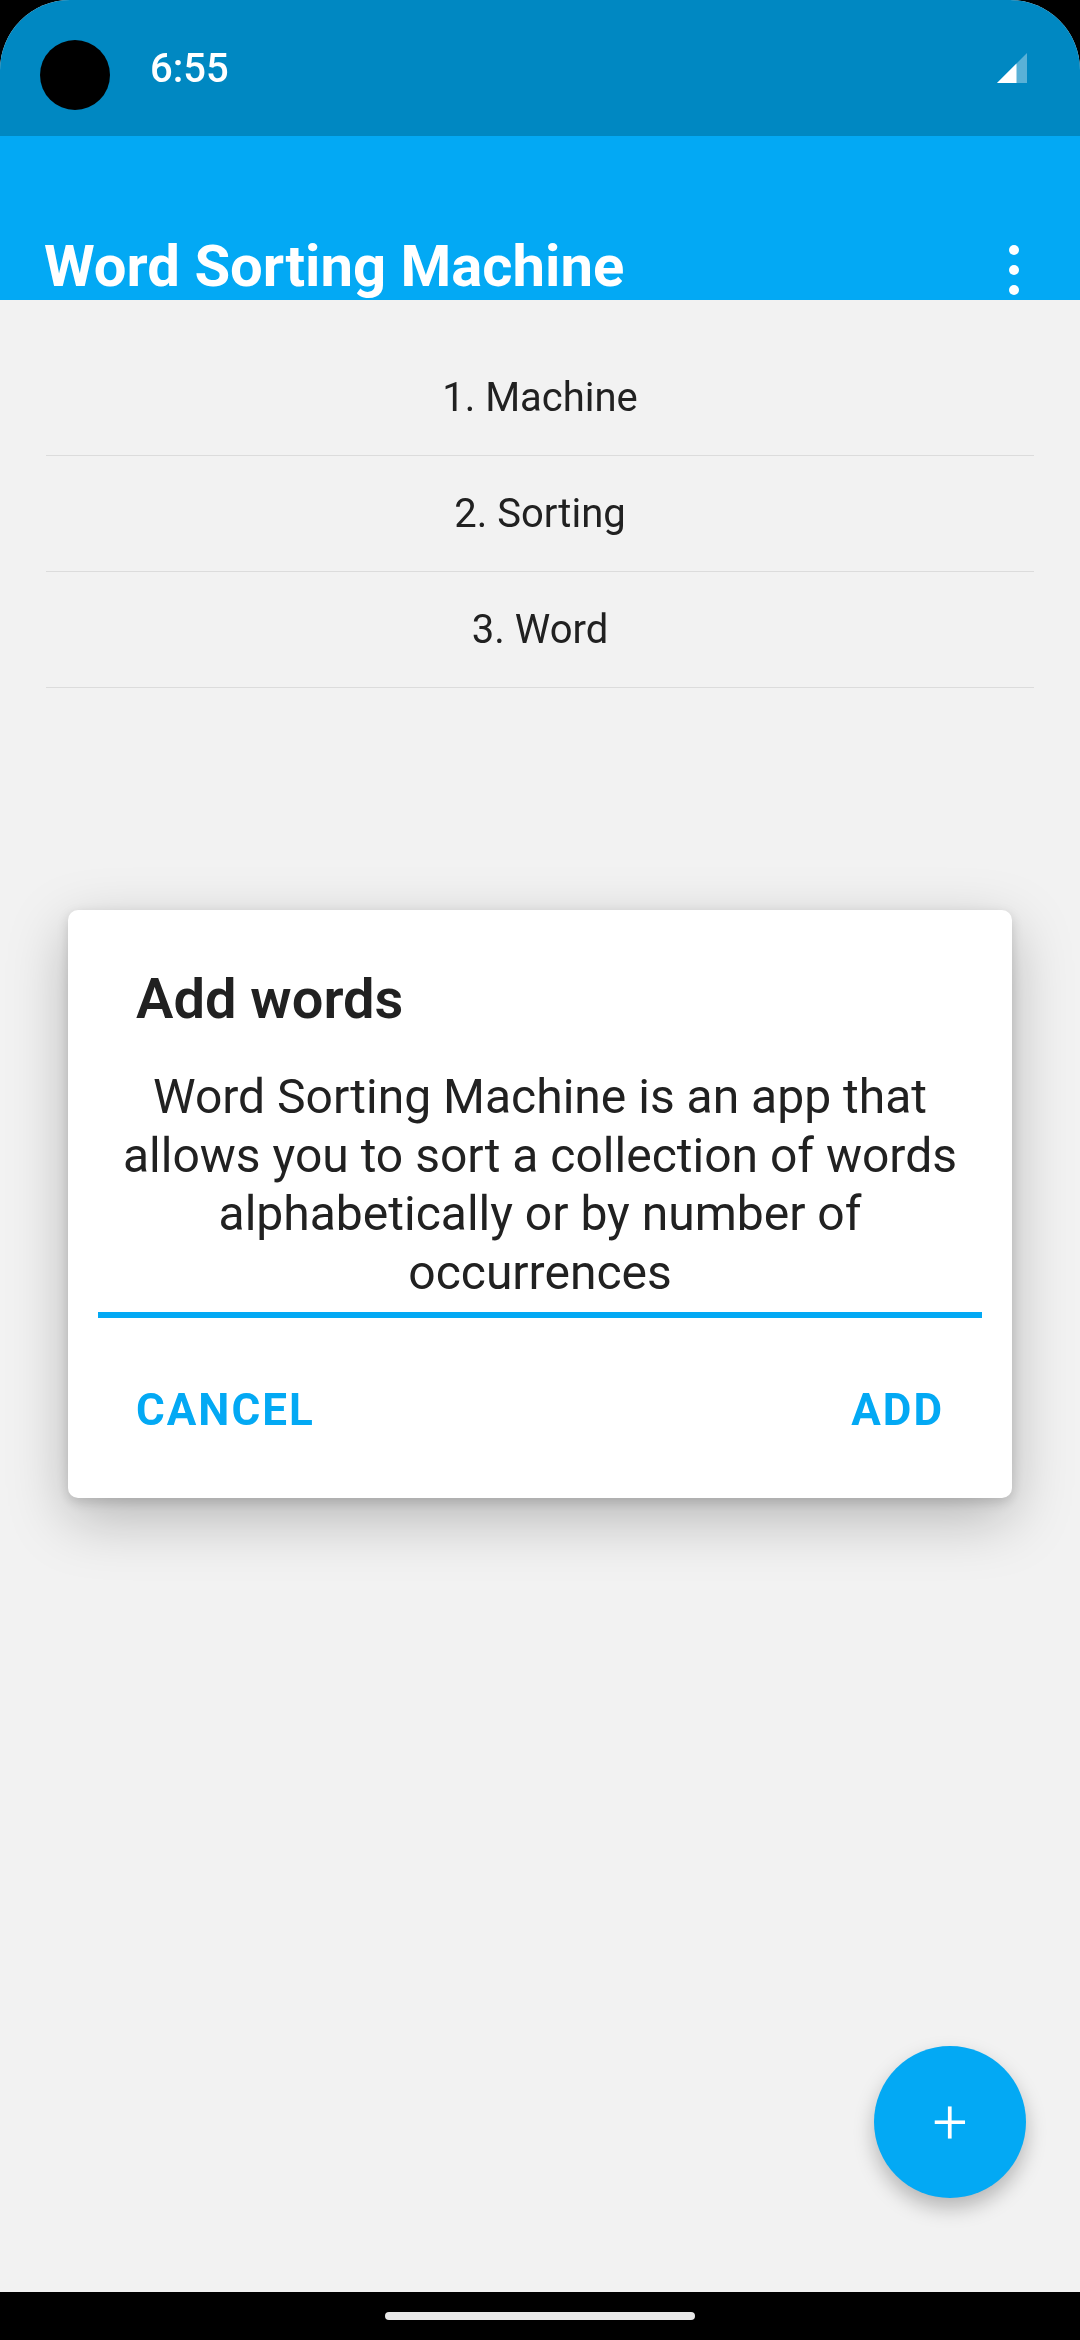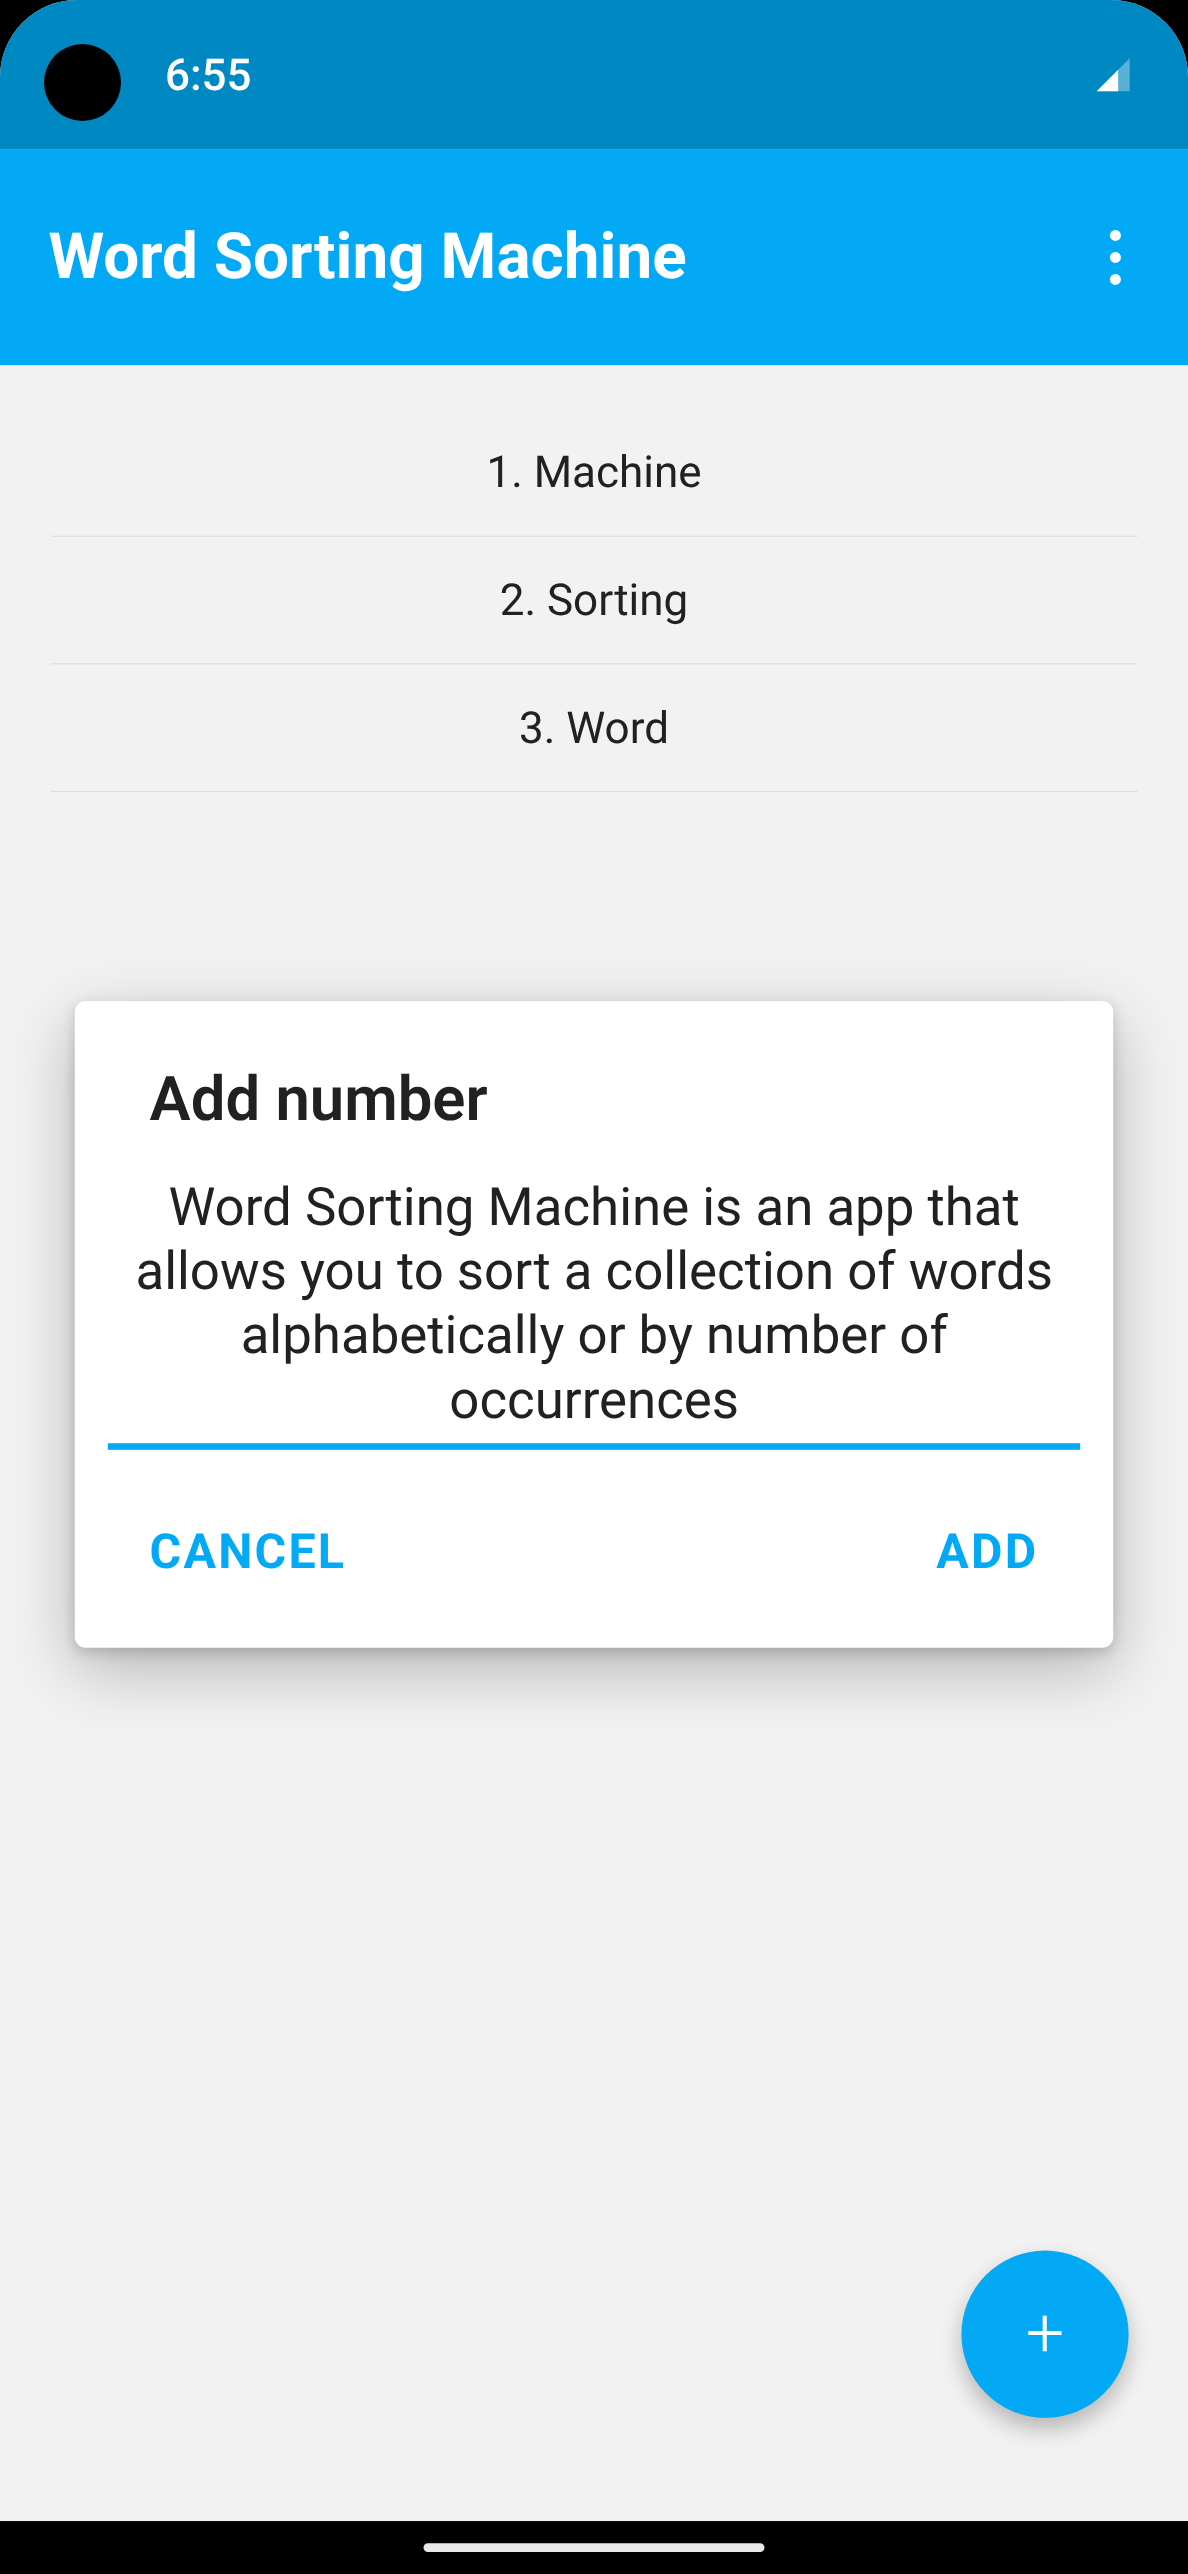--- a/index.html
+++ b/index.html
@@ -51,24 +51,24 @@
   }
   .status-icons {
     display: flex;
     align-items: center;
     gap: 14px;
   }
   .cell-icon svg {
     display: block;
   }
   .app-bar {
-    height: 196px;
+    height: 164px;
     background: #03a9f4;
     display: flex;
-    align-items: center;
+    align-items: flex-end;
     justify-content: space-between;
     padding: 0 36px 0 44px;
     color: #fff;
   }
   .app-title {
     font-size: 58px;
     font-weight: 700;
   }
   .more-icon {
     width: 60px;
@@ -225,21 +225,21 @@
   <div class="content">
     <div class="word-list">
       <div class="word-item">1. Machine</div>
       <div class="word-item">2. Sorting</div>
       <div class="word-item">3. Word</div>
     </div>
   </div>
 
   <div class="dialog-overlay">
     <div class="dialog">
-      <div class="dialog-title">Add number</div>
+      <div class="dialog-title">Add words</div>
       <div class="dialog-input-wrap">
         <textarea class="dialog-input" style="">Word Sorting Machine is an app that allows you to sort a collection of words alphabetically or by number of occurrences</textarea>
       </div>
       <div class="dialog-actions">
         <button class="dialog-btn">CANCEL</button>
         <button class="dialog-btn">ADD</button>
       </div>
     </div>
   </div>
 

